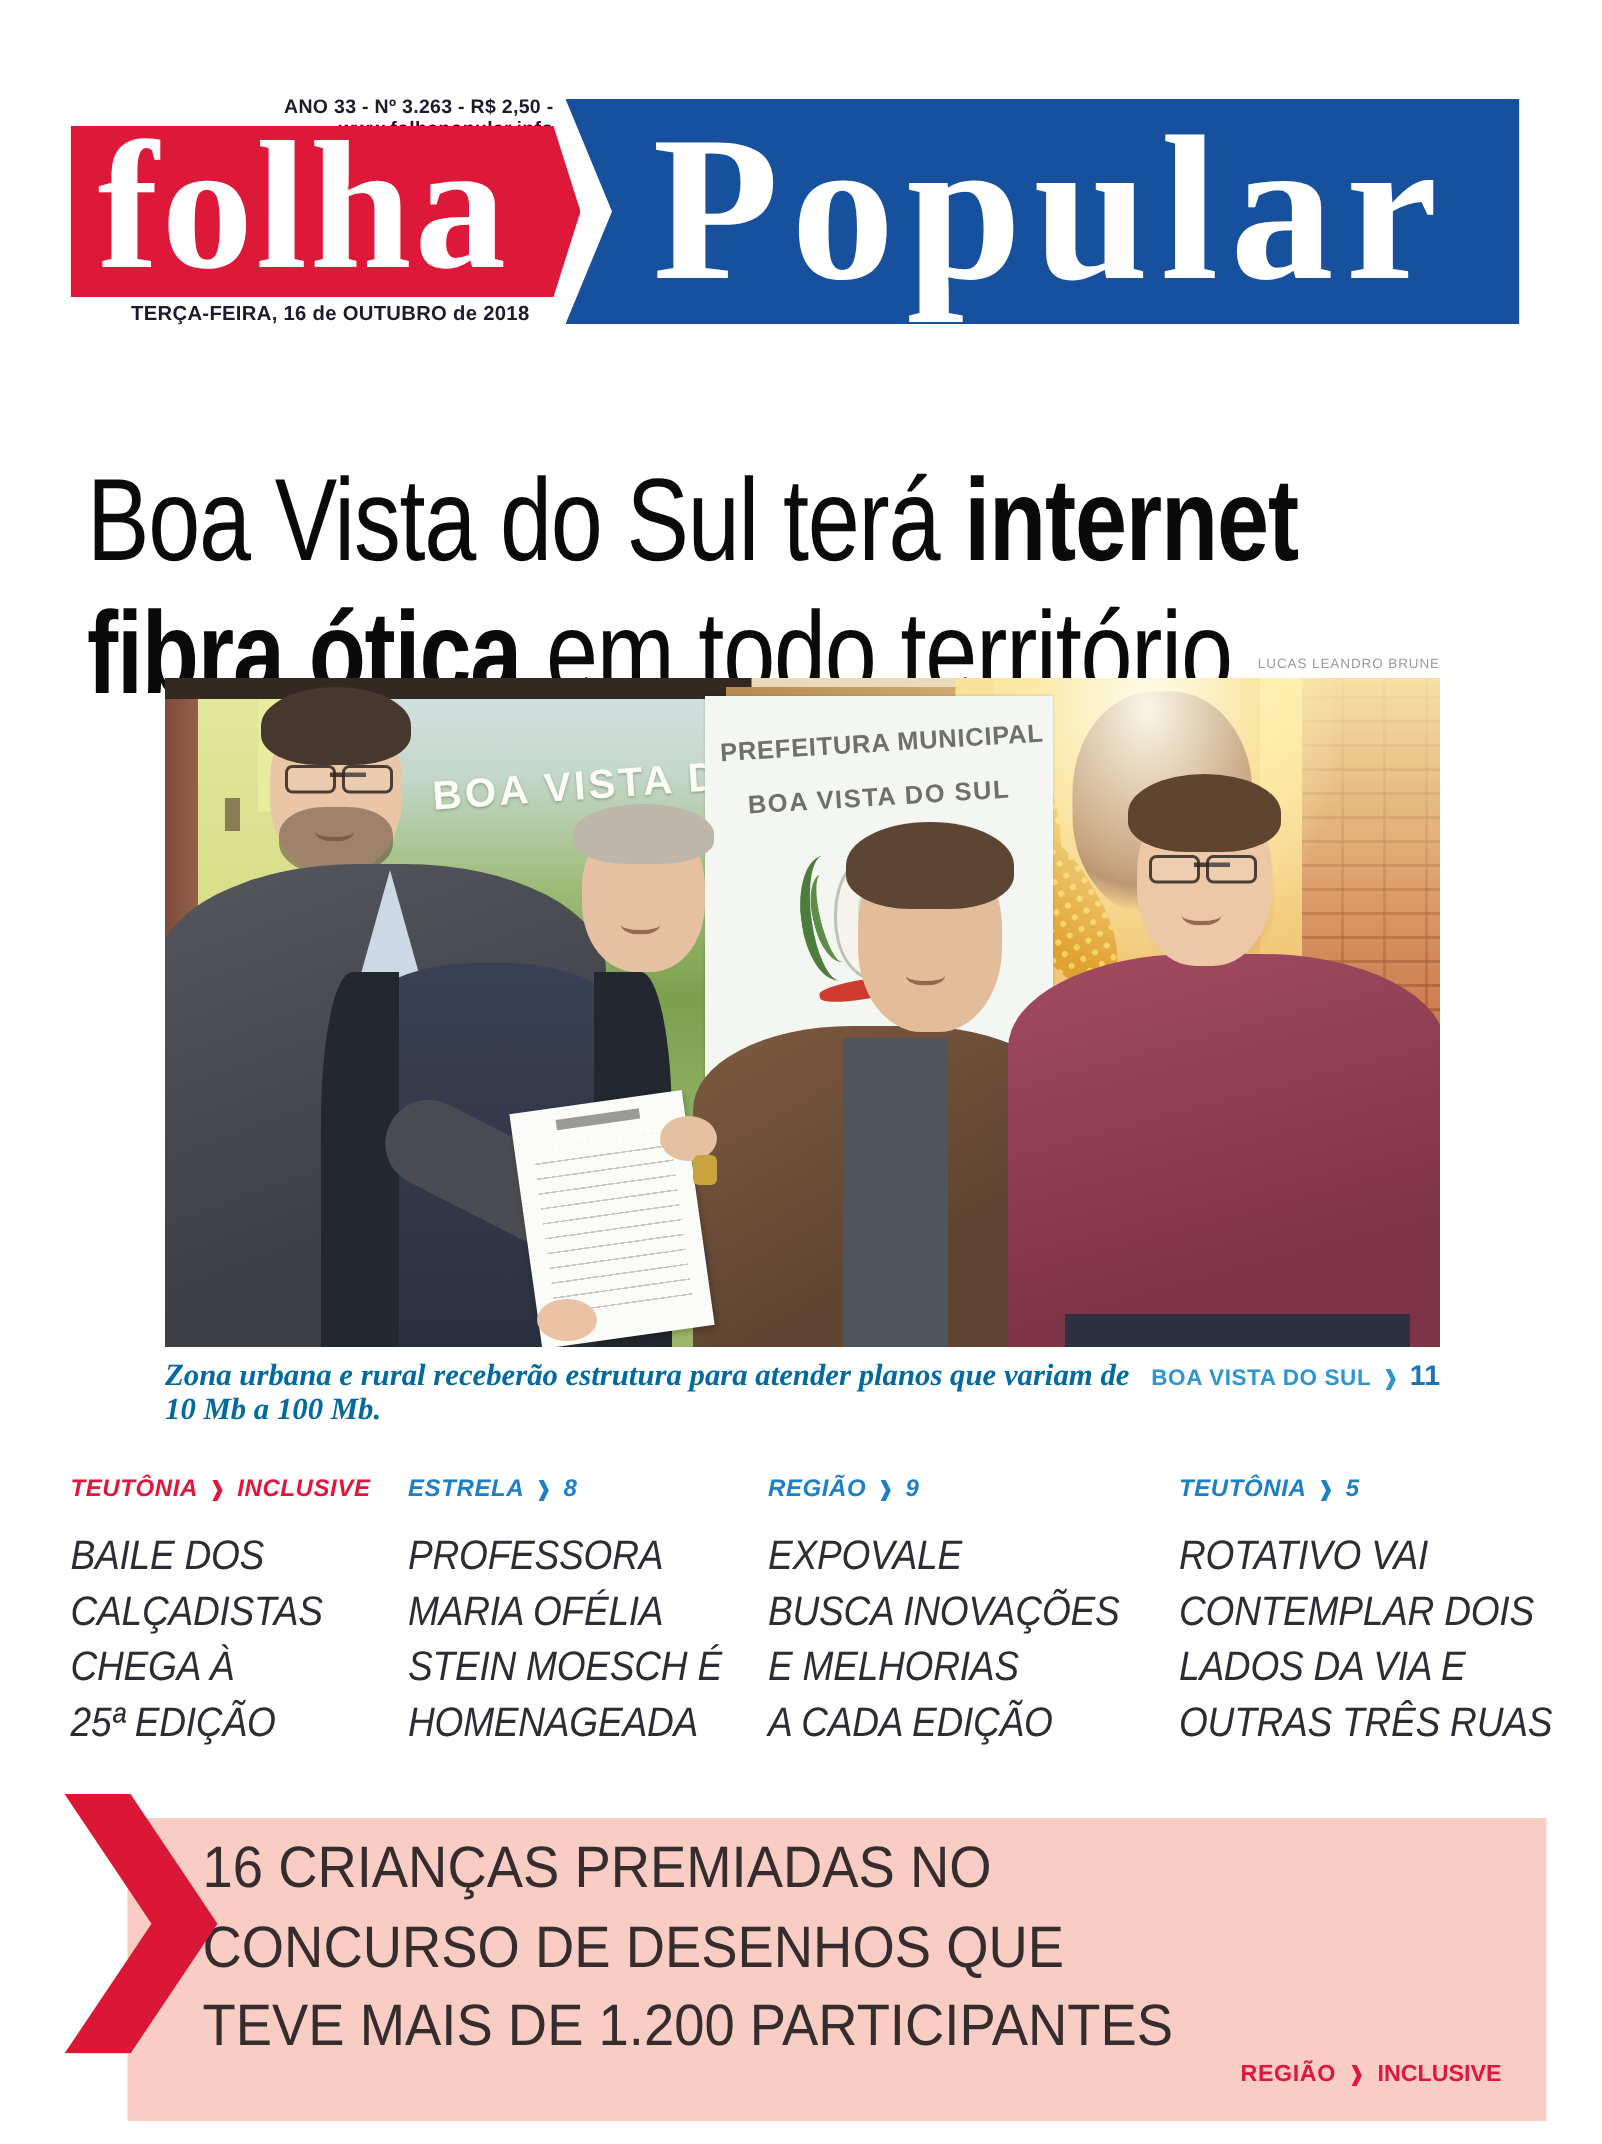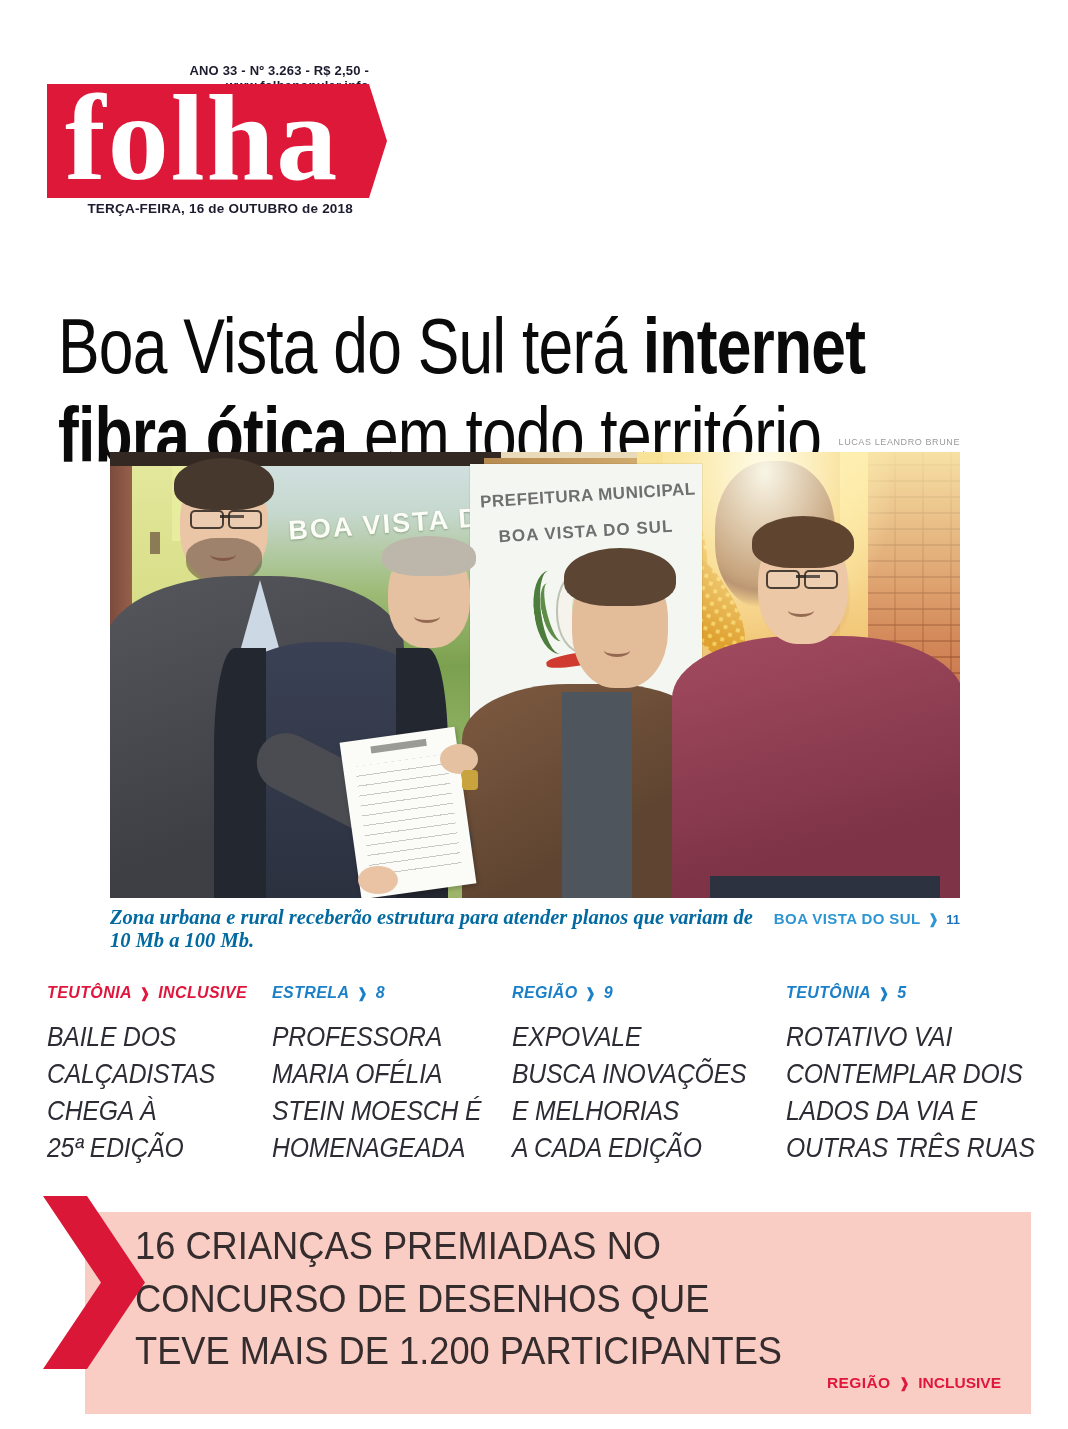--- a/index.html
+++ b/index.html
@@ -134,21 +134,21 @@
   .m4-smile{left:678px;top:152px;}
 
   
   .caption-row{position:absolute;left:110px;top:906px;width:850px;display:flex;
                justify-content:space-between;align-items:baseline;}
   .caption-text{font-family:"Liberation Serif",serif;font-style:italic;font-weight:600;
                 font-size:20.5px;color:#0369a1;}
   .caption-ref{white-space:nowrap;}
   .caption-ref .sec{font-size:15px;font-weight:bold;color:#2e95d3;letter-spacing:.4px;}
   .caption-ref .chev{font-family:"DejaVu Sans",sans-serif;font-size:14px;color:#2e95d3;padding:0 7px;}
-  .caption-ref .pg{font-size:13px;font-weight:bold;color:#1d73bb;}
+  .caption-ref .pg{font-size:19px;font-weight:bold;color:#1d73bb;}
 
   
   .teaser{position:absolute;top:984px;width:300px;font-style:italic;}
   .t1{left:47px;} .t2{left:272px;} .t3{left:512px;} .t4{left:786px;}
   .t-label{font-size:16px;letter-spacing:.4px;white-space:nowrap;}
   .t-label .sec{font-weight:600;}
   .t-label .chev{font-family:"DejaVu Sans",sans-serif;font-size:14px;padding:0 7px;}
   .t-label .pg{font-weight:800;}
   .acc-red{color:var(--label-red,#e0163c);}
   .acc-blue{color:var(--label-blue,#1b80c8);}
@@ -170,20 +170,23 @@
 </style>
 </head>
 <body>
 
 <div class="page">
 
   <div class="issue-line">ANO 33 - Nº 3.263 - R$ 2,50   -   www.folhapopular.info</div>
   <div class="logo-red">
     <span class="logo-word">folha</span>
   </div>
+  <div class="logo-blue">
+    <span class="logo-word">Popular</span>
+  </div>
   <div class="date-line">TERÇA-FEIRA, 16 de OUTUBRO de 2018</div>
 
   <h1 class="headline"><span>Boa Vista do Sul terá </span><b>internet</b><br><b>fibra ótica</b><span> em todo território</span></h1>
 
   <div class="photo-credit">LUCAS LEANDRO BRUNE</div>
   <div class="photo">
     <div class="ph-town">
       <div class="ph-church"></div>
       <div class="ph-tower"></div>
       <div class="ph-window"></div>

